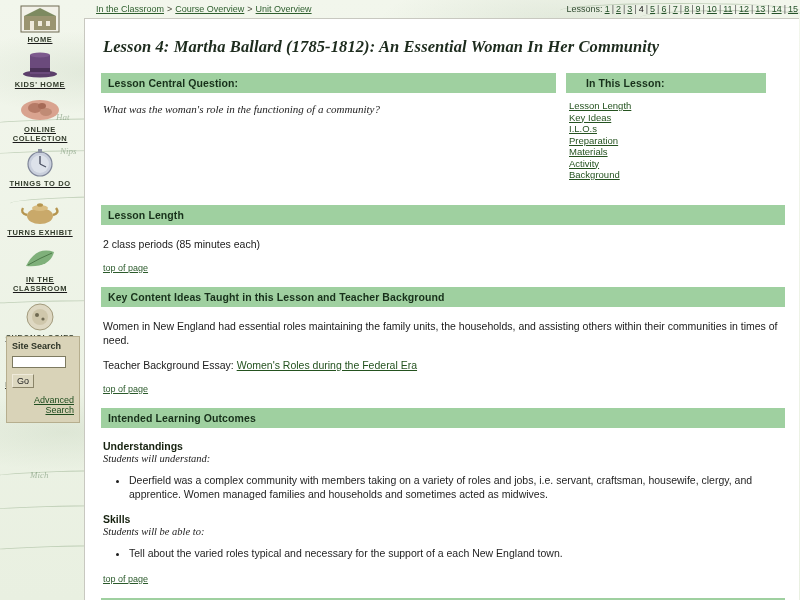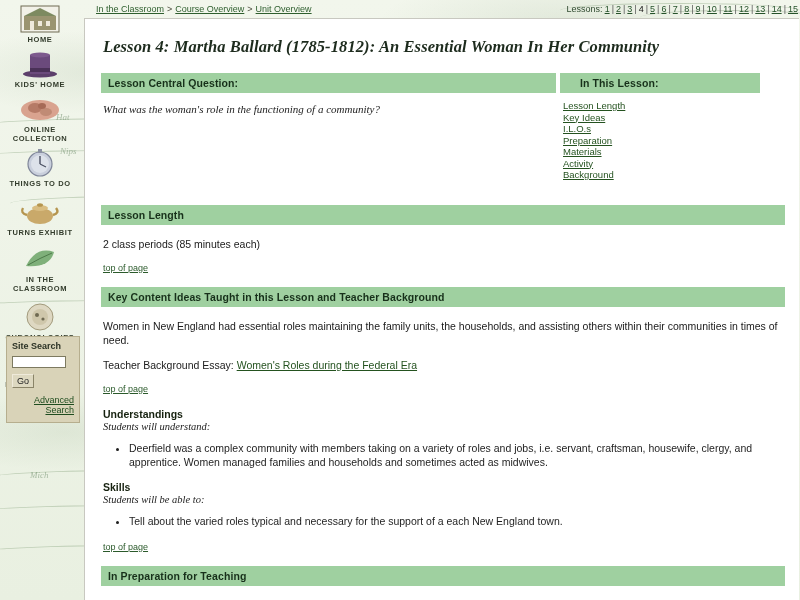--- a/index.html
+++ b/index.html
@@ -44,20 +44,21 @@
     color: rgba(110,140,105,0.55);
     white-space: nowrap;
     pointer-events: none;
   }
 
   
   #sidebar {
     position: absolute; left: 0; top: 0;
     width: 80px; height: 481px;
     z-index: 5;
+    text-decoration: underline;
   }
   .navitem {
     width: 80px;
     text-align: center;
     margin-bottom: 5px;
     cursor: pointer;
   }
   .navicon {
     width: 44px; height: 30px;
     margin: 0 auto 1px auto;
@@ -156,21 +157,21 @@
   h1#title {
     font-family: "Liberation Serif", serif;
     font-style: italic;
     font-weight: bold;
     font-size: 16.5px;
     color: #1d2b1d;
     margin: 8px 0 16px 2px;
     letter-spacing: 0.1px;
   }
 
-  .cols { display: flex; gap: 4px; }
+  .cols { display: flex; gap: 10px; }
   .col-left  { width: 455px; }
   .col-right { width: 200px; }
 
   .bar-head {
     background: #9fd0a0;
     font-size: 10.5px;
     font-weight: bold;
     color: #17301a;
     padding: 4px 7px;
     letter-spacing: 0.1px;
@@ -396,20 +397,21 @@
       <div class="section tight">
         <div class="bar-head" style="background: rgb(159, 208, 160);">Key Content Ideas Taught in this Lesson and Teacher Background</div>
         <div class="sec-body">
           <p class="para first">Women in New England had essential roles maintaining the family units, the households, and assisting others within their communities in times of need.</p>
           <p class="para"><span>Teacher Background Essay: </span><a class="ilink">Women's Roles during the Federal Era</a></p>
           <span class="topofpage">top of page</span>
         </div>
       </div>
 
       <div class="section tight">
+        <div class="bar-head" style="background: rgb(159, 208, 160);">Intended Learning Outcomes</div>
         <div class="sec-body">
           <p class="subhead">Understandings</p>
           <p class="subital">Students will understand:</p>
           <ul class="bullets">
             <li>Deerfield was a complex community with members taking on a variety of roles and jobs, i.e. servant, craftsman, housewife, clergy, and apprentice. Women managed families and households and sometimes acted as midwives.</li>
           </ul>
           <p class="subhead">Skills</p>
           <p class="subital">Students will be able to:</p>
           <ul class="bullets">
             <li>Tell about the varied roles typical and necessary for the support of a each New England town.</li>

